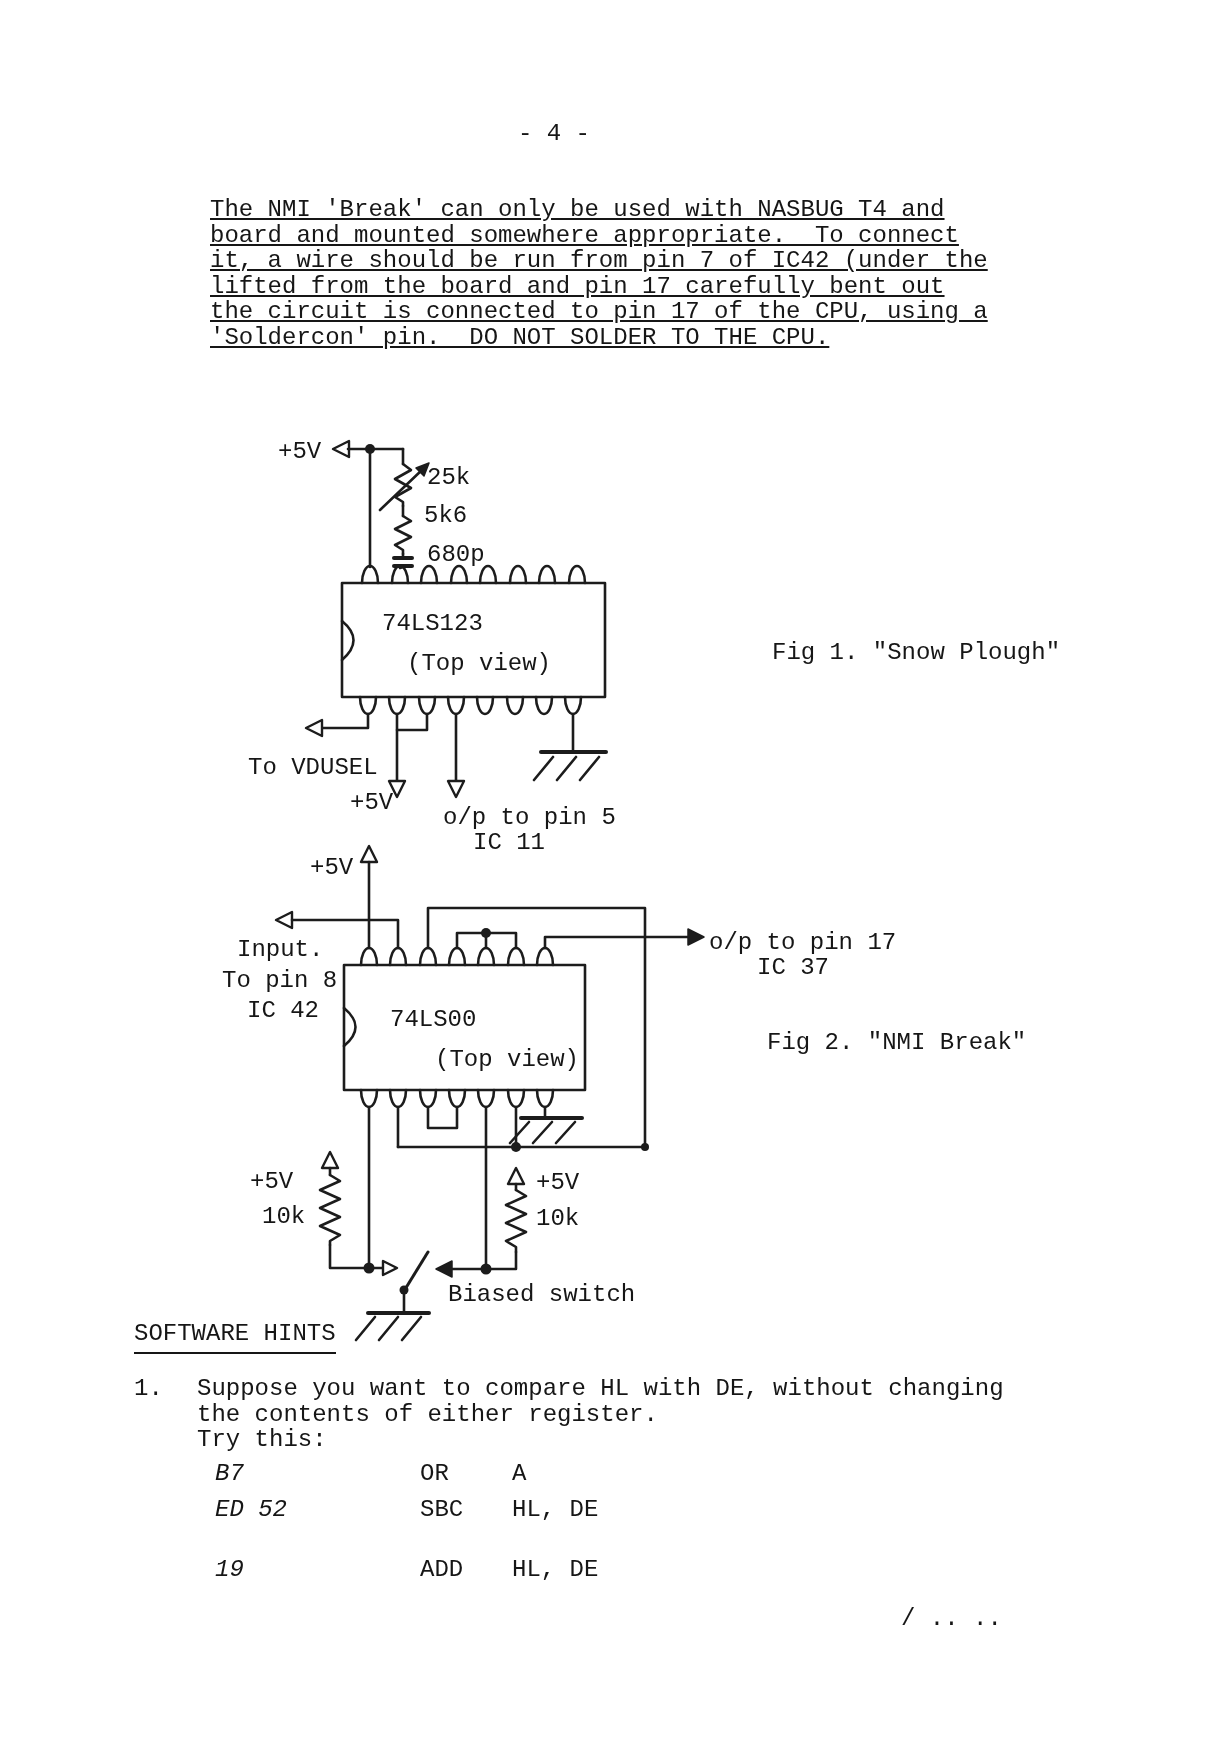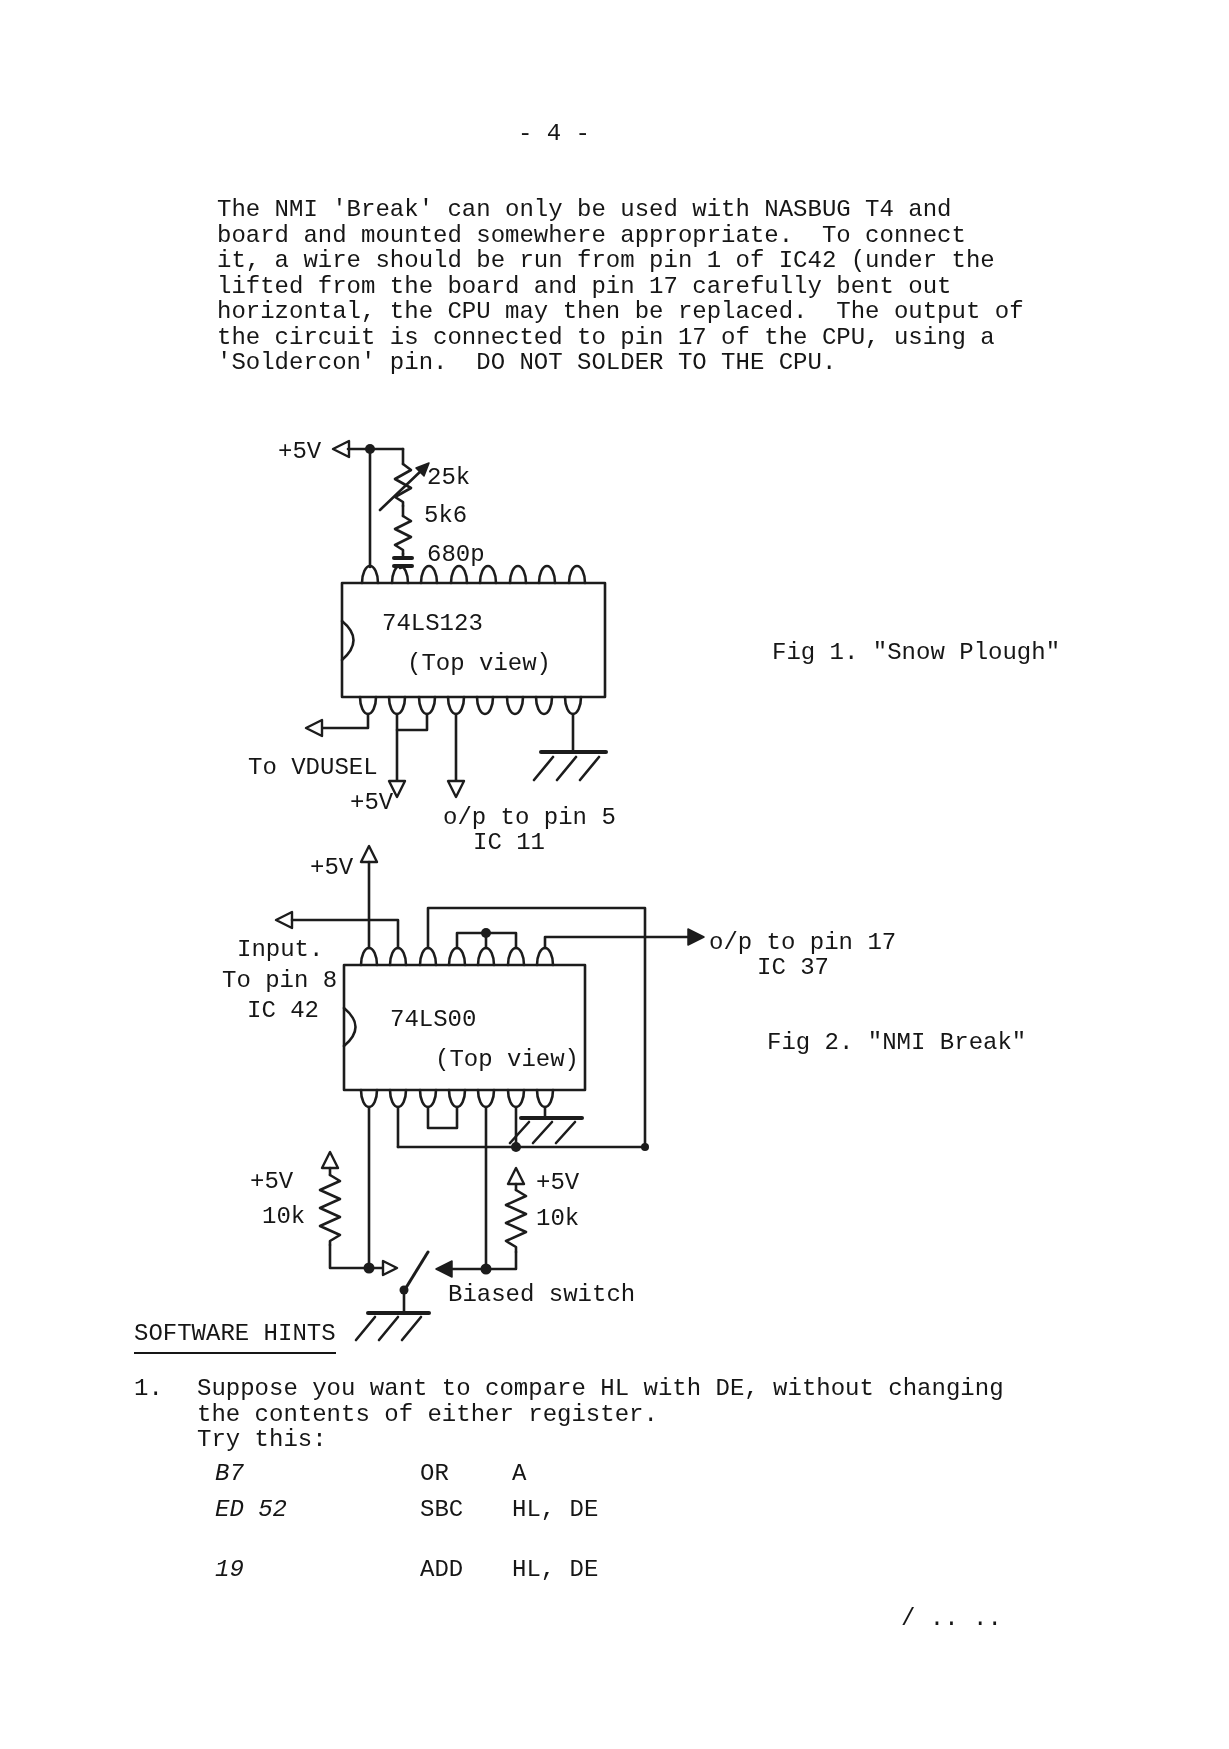--- a/index.html
+++ b/index.html
@@ -12,21 +12,21 @@
     color:#161616;
   }
   .abs{position:absolute;}
   .txt{
     font-size:24px;
     line-height:25.5px;
     white-space:pre;
     color:#161616;
   }
   #page-number{left:518px;top:121px;}
-  #intro{left:217px;top:197px;}
+  #intro{left:210px;top:197px;text-decoration:underline;}
   #diagrams{left:0;top:430px;}
   svg text{
     font-family:"Liberation Mono","DejaVu Sans Mono",monospace;
     font-size:24px;
     fill:#161616;
     white-space:pre;
   }
   .wire{stroke:#1c1c1c;stroke-width:2.6;fill:none;stroke-linecap:round;stroke-linejoin:round;}
   .thick{stroke-width:4;}
   .openhead{fill:#ffffff;stroke:#1c1c1c;stroke-width:2.4;stroke-linejoin:round;}
@@ -50,23 +50,22 @@
   #footer-mark{left:901px;top:1606px;}
 </style>
 </head>
 <body>
 
 <div class="abs txt" id="page-number">- 4 -</div>
 
 <div class="abs" id="intro">
   <div class="txt">The NMI 'Break' can only be used with NASBUG T4 and</div>
   <div class="txt">board and mounted somewhere appropriate.  To connect</div>
-  <div class="txt">it, a wire should be run from pin 1 of IC42 (under the</div>
+  <div class="txt">it, a wire should be run from pin 7 of IC42 (under the</div>
   <div class="txt">lifted from the board and pin 17 carefully bent out</div>
-  <div class="txt">horizontal, the CPU may then be replaced.  The output of</div>
   <div class="txt">the circuit is connected to pin 17 of the CPU, using a</div>
   <div class="txt">'Soldercon' pin.  DO NOT SOLDER TO THE CPU.</div>
 </div>
 
 <svg class="abs" id="diagrams" width="1229" height="920" viewBox="0 430 1229 920" xmlns="http://www.w3.org/2000/svg">
 
   <g>
     <text x="278" y="458">+5V</text>
     <polygon class="openhead" points="333,449 349,441 349,457"></polygon>
     <path class="wire" d="M348,449 H403"></path>

